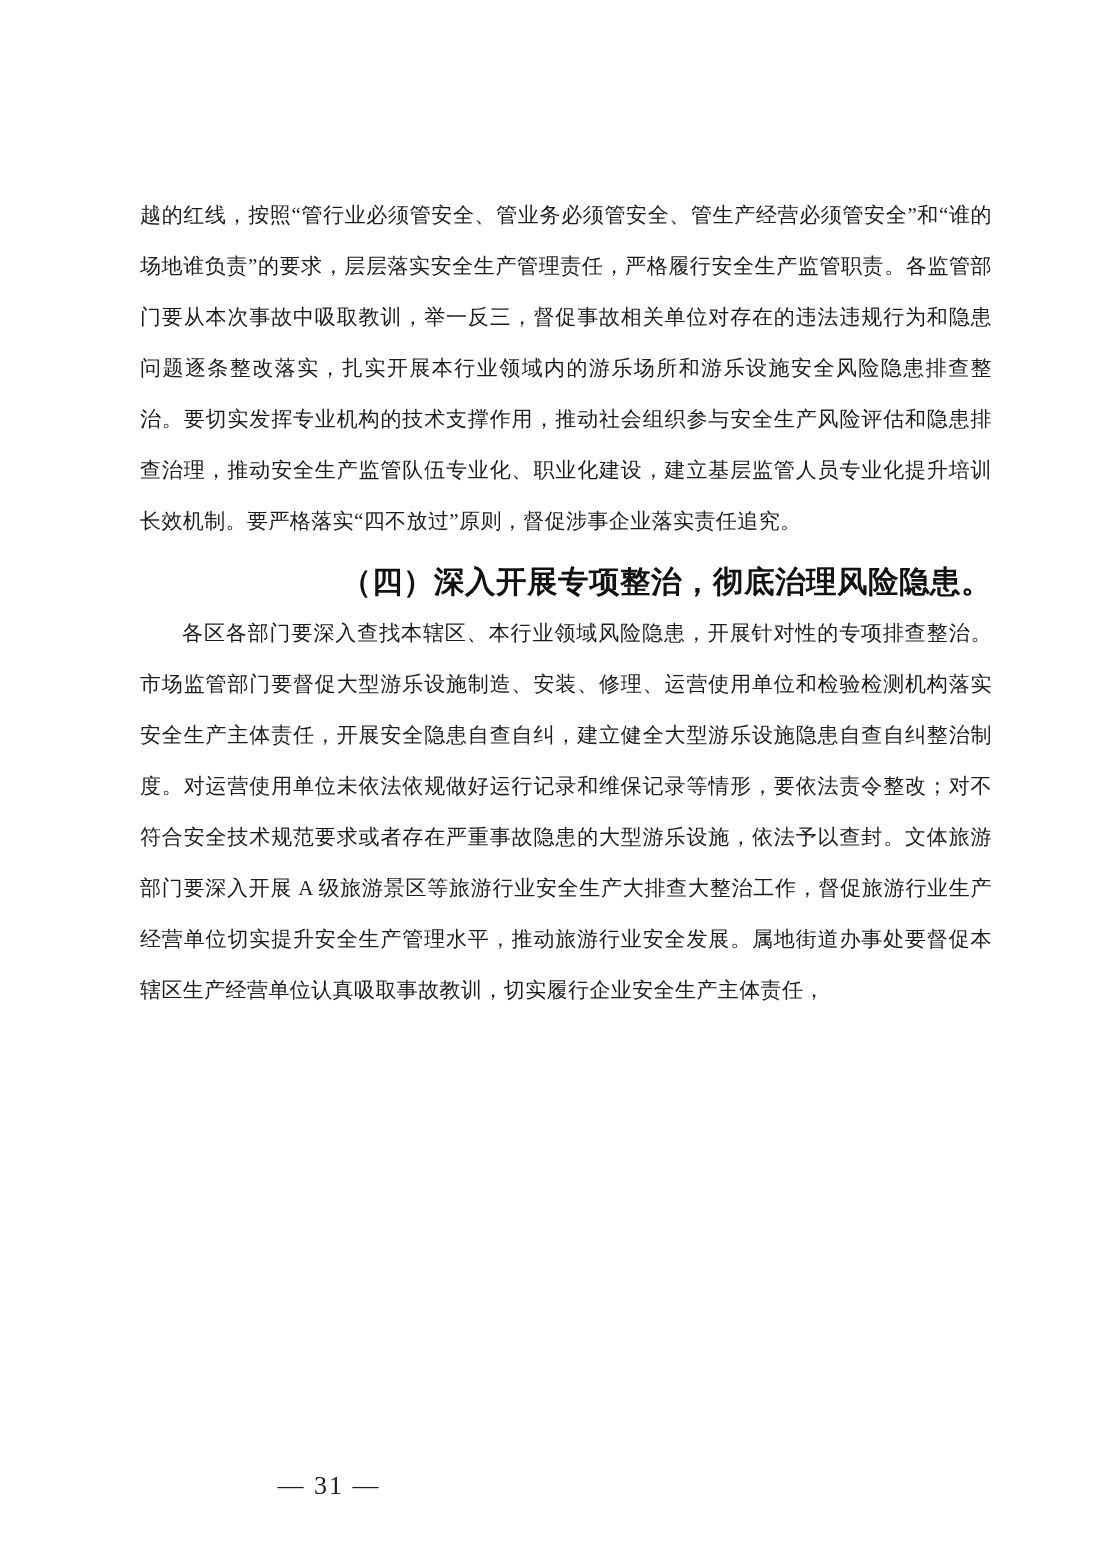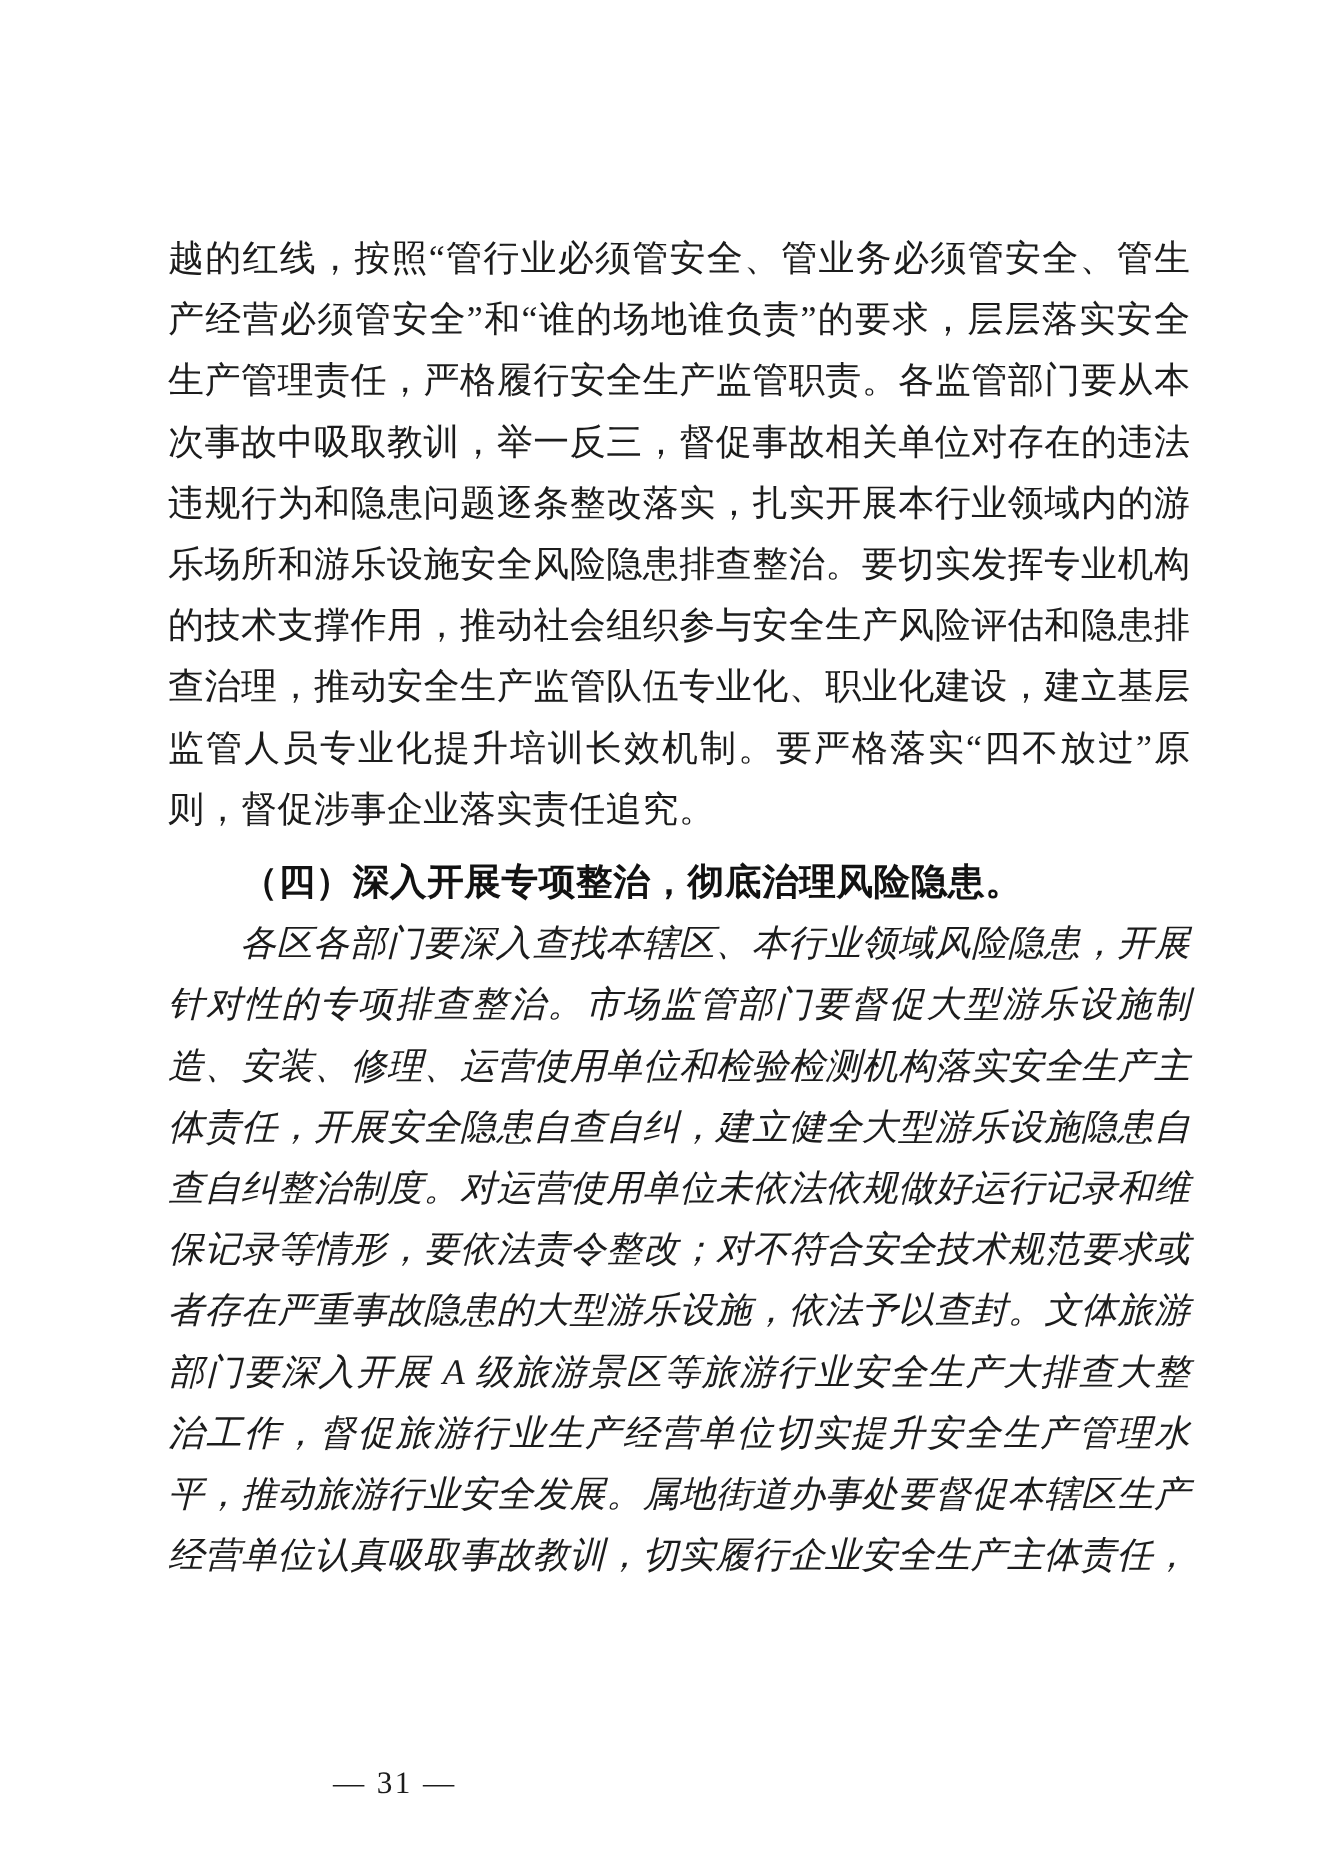--- a/index.html
+++ b/index.html
@@ -19,40 +19,40 @@
     width: 1102px;
     height: 1559px;
     box-sizing: border-box;
     padding: 190px 112px 0 140px;
   }
   .doc-body {
     width: 852px;
   }
   p.para {
     margin: 0;
-    font-size: 30px;
+    font-size: 21px;
     line-height: 51px;
     letter-spacing: 0.4px;
     text-align: justify;
     text-justify: inter-ideograph;
     color: #1c1c1c;
   }
   p.para.indent {
     text-indent: 2em;
-    font-style: italic;
   }
   p.heading {
     margin: 10px 0 0 0;
     font-size: 30.5px;
     line-height: 51px;
     font-weight: bold;
     font-family: "Liberation Serif", serif;
     letter-spacing: 0.5px;
     text-indent: 2em;
     color: #121212;
+    text-align: right;
   }
   .page-number {
     position: absolute;
     left: 0;
     right: 0;
     bottom: 58px;
     text-align: center;
     font-size: 26px;
     letter-spacing: 2px;
     color: #1c1c1c;

